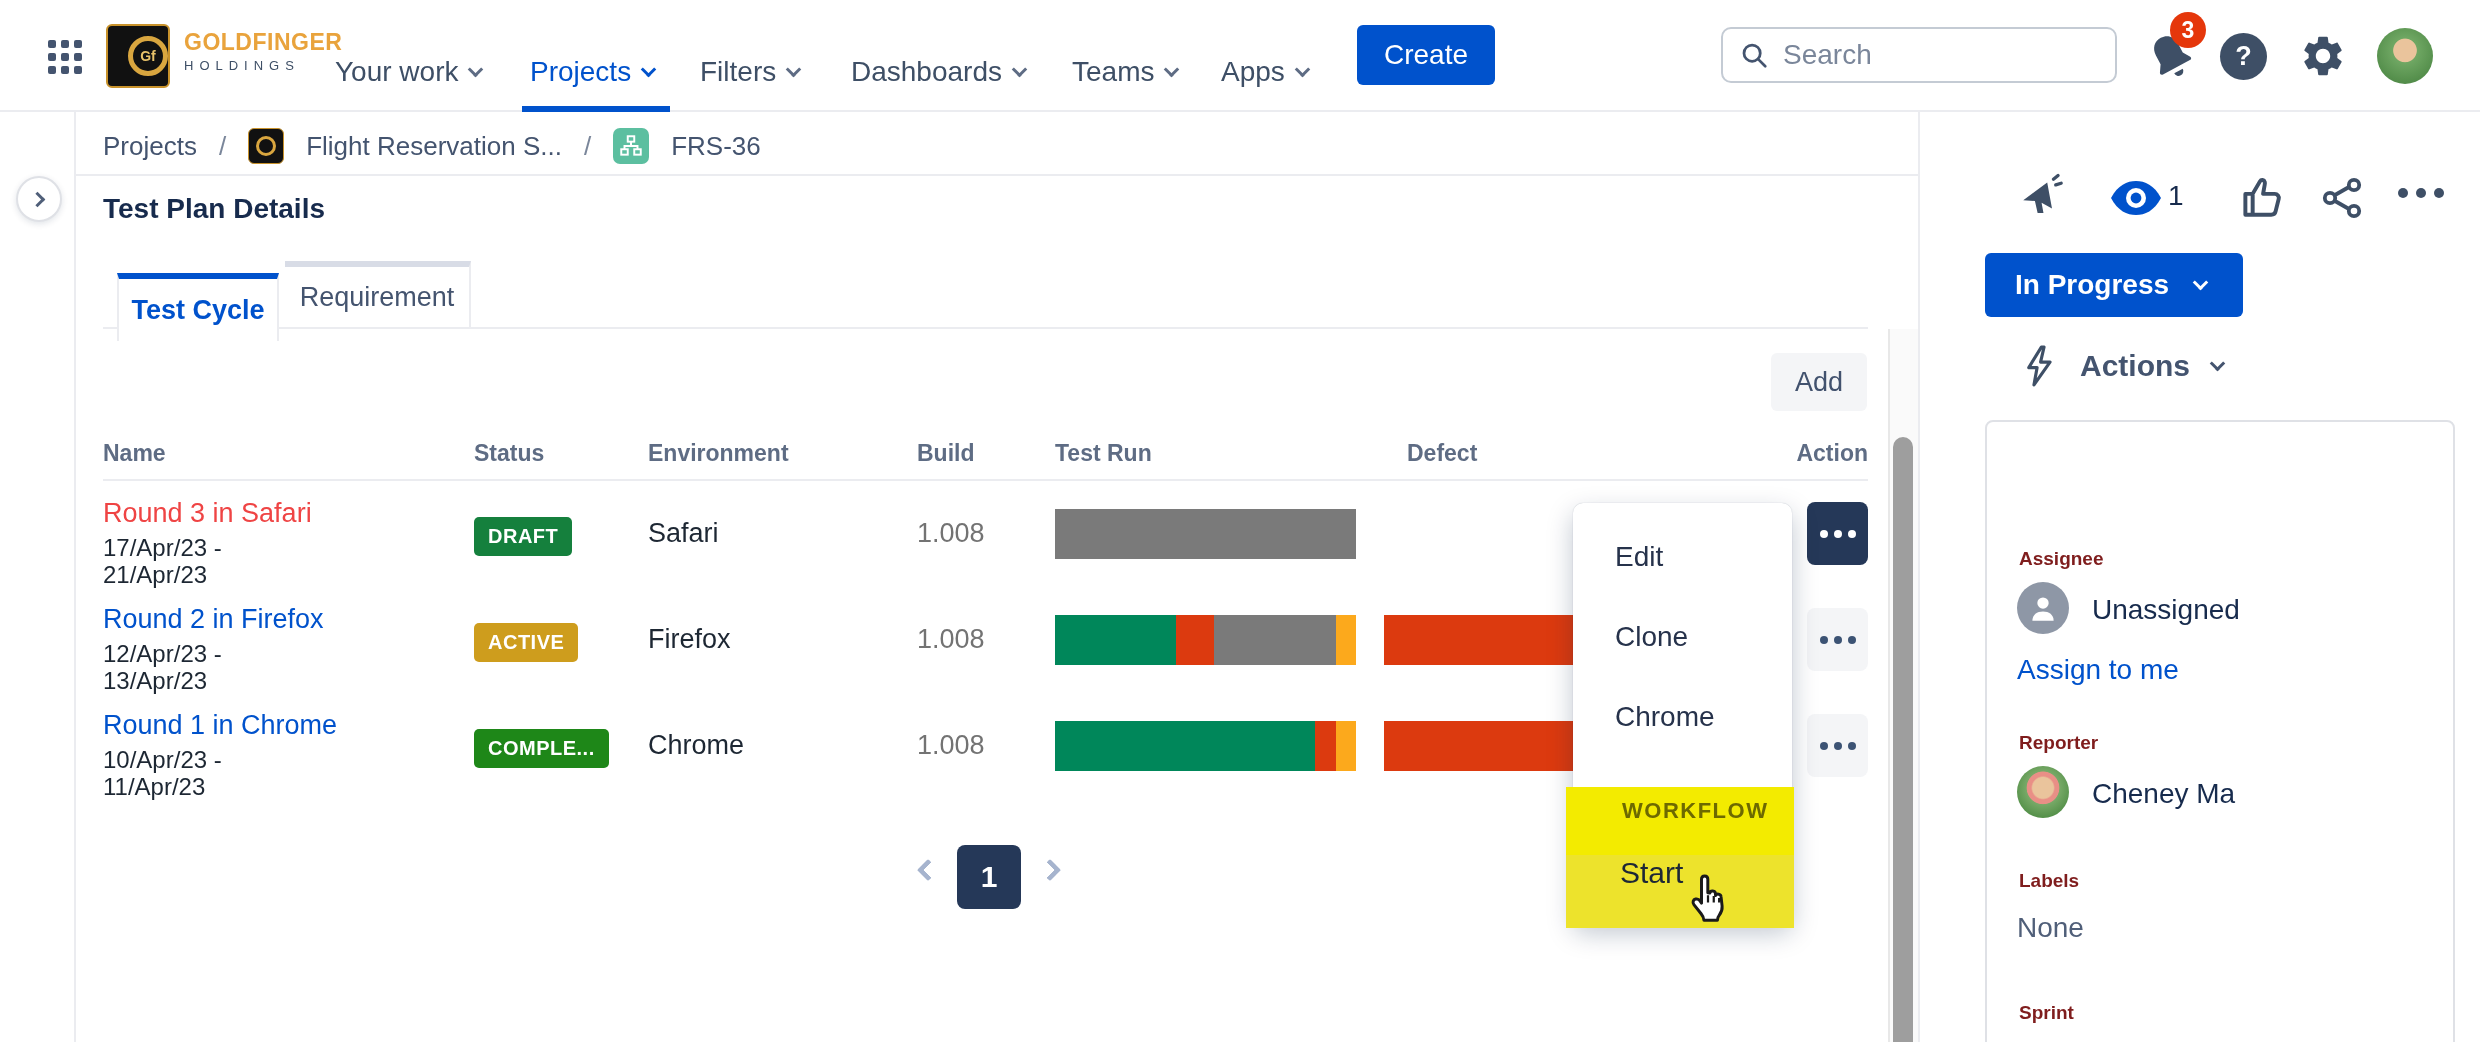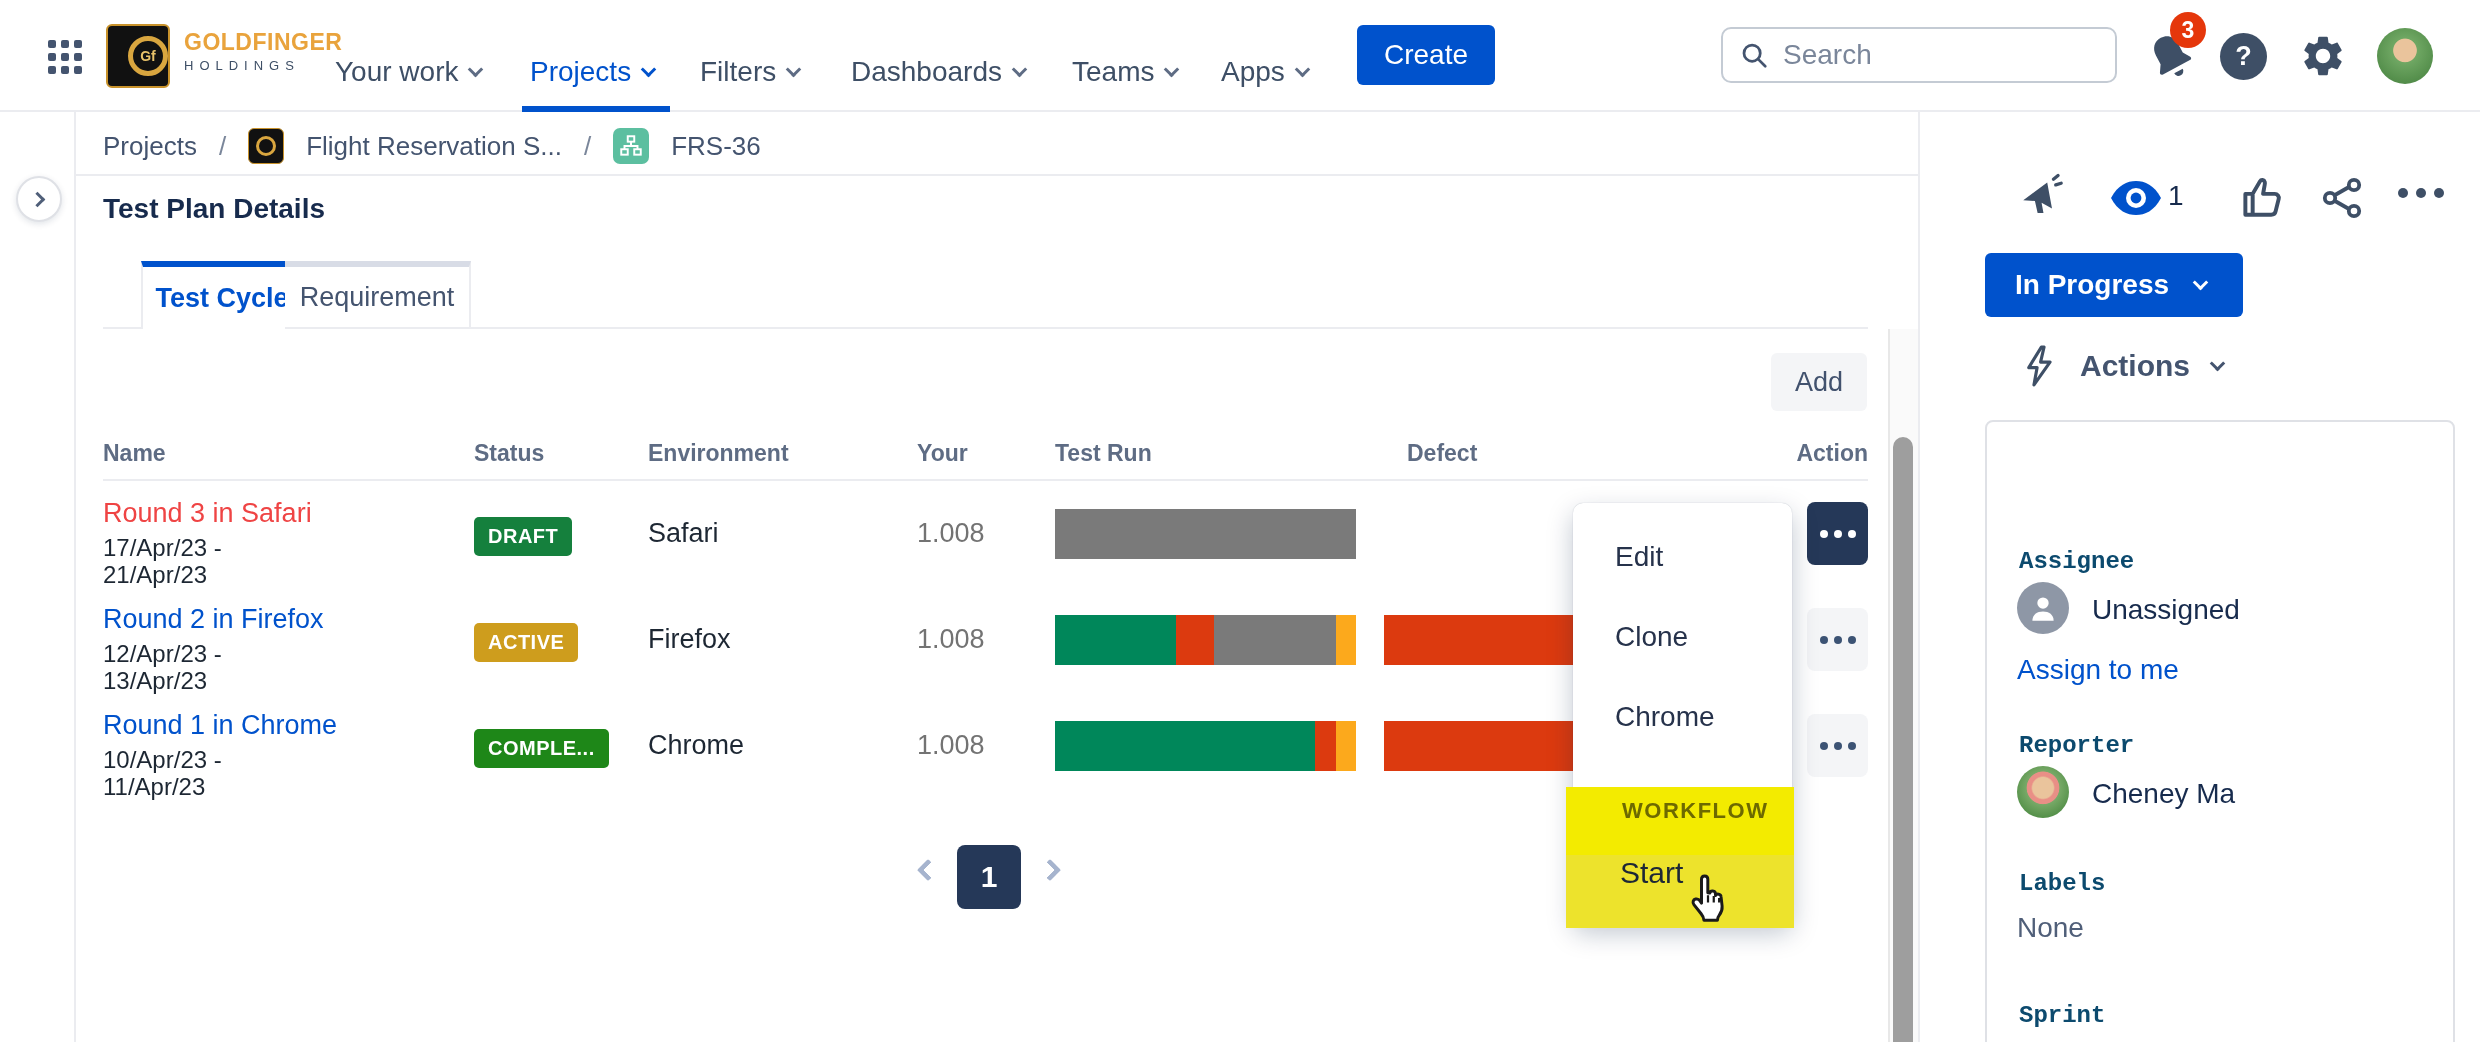--- a/index.html
+++ b/index.html
@@ -64,23 +64,23 @@
     display:flex; align-items:center; justify-content:center; }
   .mini-logo i { width:20px; height:20px; border:3px solid #D9A63F; border-radius:50%; }
   .tree-icon { width:36px; height:36px; background:#5CBFA0; border-radius:7px;
     display:flex; align-items:center; justify-content:center; }
   .bc-divider { position:absolute; left:75px; top:174px; width:1843px; height:2px; background:#EBECF0; }
   .page-title { position:absolute; left:103px; top:193px; font-size:28px; font-weight:bold; color:#172B4D; }
 
   
   .tab { position:absolute; top:261px; height:68px; background:#fff;
     display:flex; align-items:center; justify-content:center; font-size:27px; z-index:2; }
-  .tab-active { left:141px; width:162px; border-top:6px solid #0052CC;
+  .tab-active { left:117px; width:162px; border-top:6px solid #0052CC;
     border-left:2px solid #EBECF0; border-right:2px solid #EBECF0;
-    color:#0052CC; font-weight:bold; }
+    color:#0052CC; font-weight:bold;margin-top:12px; }
   .tab-inactive { left:285px; width:186px; border-top:6px solid #D8DCE6;
     border-right:2px solid #EBECF0; border-bottom:2px solid #EBECF0; color:#44546F; }
   .tabs-divider { position:absolute; left:103px; top:327px; width:1765px; height:2px; background:#EBECF0; z-index:1; }
 
   
   .add-btn { position:absolute; left:1771px; top:353px; width:96px; height:58px;
     background:#F4F5F7; border:none; border-radius:6px; color:#42526E; font-size:27px; }
   .th { position:absolute; top:440px; font-size:23px; font-weight:bold; color:#5E6C84; }
   .th-name{left:103px} .th-status{left:474px} .th-env{left:648px} .th-build{left:917px}
   .th-run{left:1055px} .th-defect{left:1407px}
@@ -146,21 +146,21 @@
   .actions-row span { font-size:30px; font-weight:600; color:#44546F; }
   .actions-row .chev { border-color:#44546F; }
 
   .details-card { position:absolute; left:1985px; top:420px; width:470px; height:700px;
     border:2px solid #DFE1E6; border-radius:8px; background:#fff; }
   .details-head { position:absolute; left:0; top:0; width:100%; height:86px;
     border-bottom:2px solid #DFE1E6; display:flex; align-items:center;
     justify-content:space-between; padding:0 32px; cursor:pointer; }
   .details-head b { font-size:28px; color:#172B4D; }
   .details-head .chev { transform:rotate(-135deg); margin-top:8px; border-color:#44546F; }
-  .fld-label { position:absolute; left:32px; font-size:24px; font-weight:bold; color:#0c4a6e;font-family:Liberation Mono, monospace; }
+  .fld-label { position:absolute; left:32px; font-size:19px; font-weight:bold; color:#7f1d1d; }
   .fld-value { position:absolute; font-size:28px; color:#172B4D; }
   .avatar-sm { position:absolute; left:30px; width:52px; height:52px; border-radius:50%; }
   .avatar-gray { background:#8E97A6; display:flex; align-items:center; justify-content:center; }
   .avatar-photo { background:radial-gradient(circle at 50% 42%, #EAC49C 0 26%, #E98F86 30% 40%, #77A967 42%, #549049 75%, #467D40 100%); }
   .assign-link { position:absolute; left:30px; top:232px; font-size:28px; color:#0052CC; cursor:pointer; }
 
   svg { display:block; }
 </style>
 </head>
 <body>
@@ -270,21 +270,21 @@
 
   <div class="tabs-divider"></div>
   <div class="tab tab-active">Test Cycle</div>
   <div class="tab tab-inactive">Requirement</div>
 
   <button class="add-btn">Add</button>
 
   <div class="th th-name">Name</div>
   <div class="th th-status">Status</div>
   <div class="th th-env">Environment</div>
-  <div class="th th-build">Your</div>
+  <div class="th th-build">Build</div>
   <div class="th th-run">Test Run</div>
   <div class="th th-defect">Defect</div>
   <div class="th th-action">Action</div>
   <div class="head-divider"></div>
 
   <div class="trow" style="--top:492px">
     <div class="c-name" style="color: #ef4444;">Round 3 in Safari</div>
     <div class="c-dates">17/Apr/23 -
 21/Apr/23</div>
     <div class="c-badge" style="background: #15803d;">DRAFT</div>

